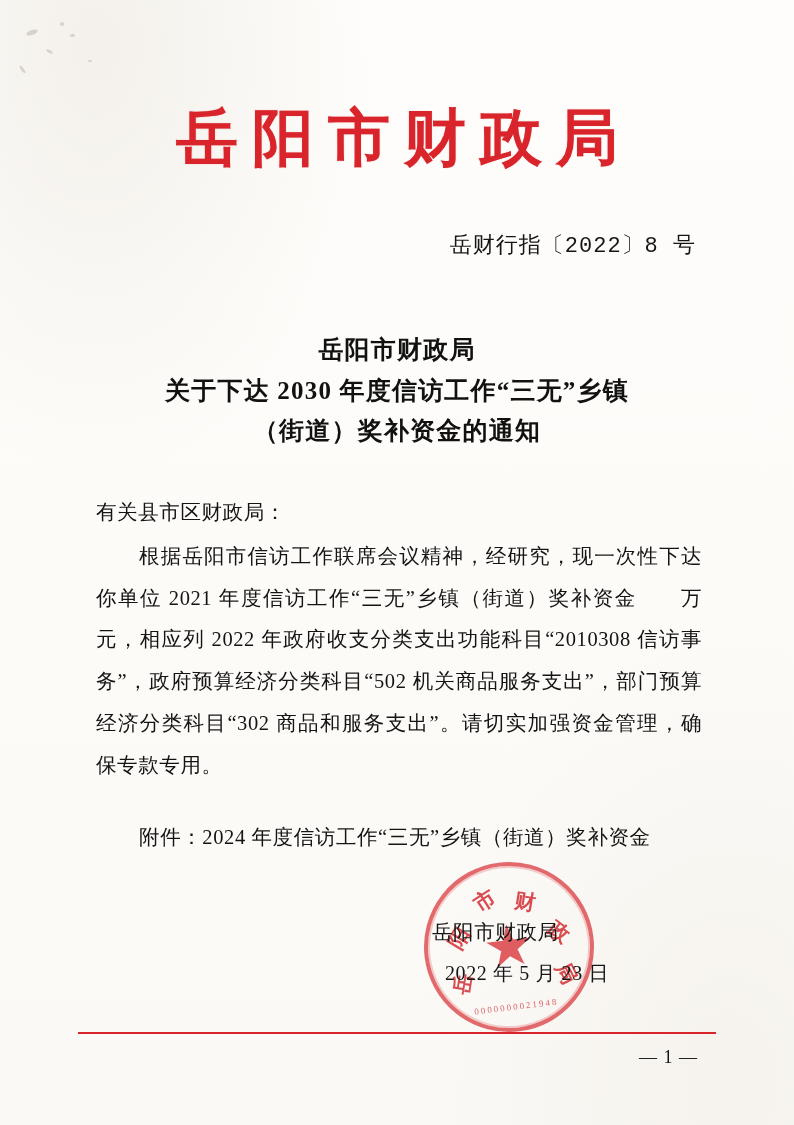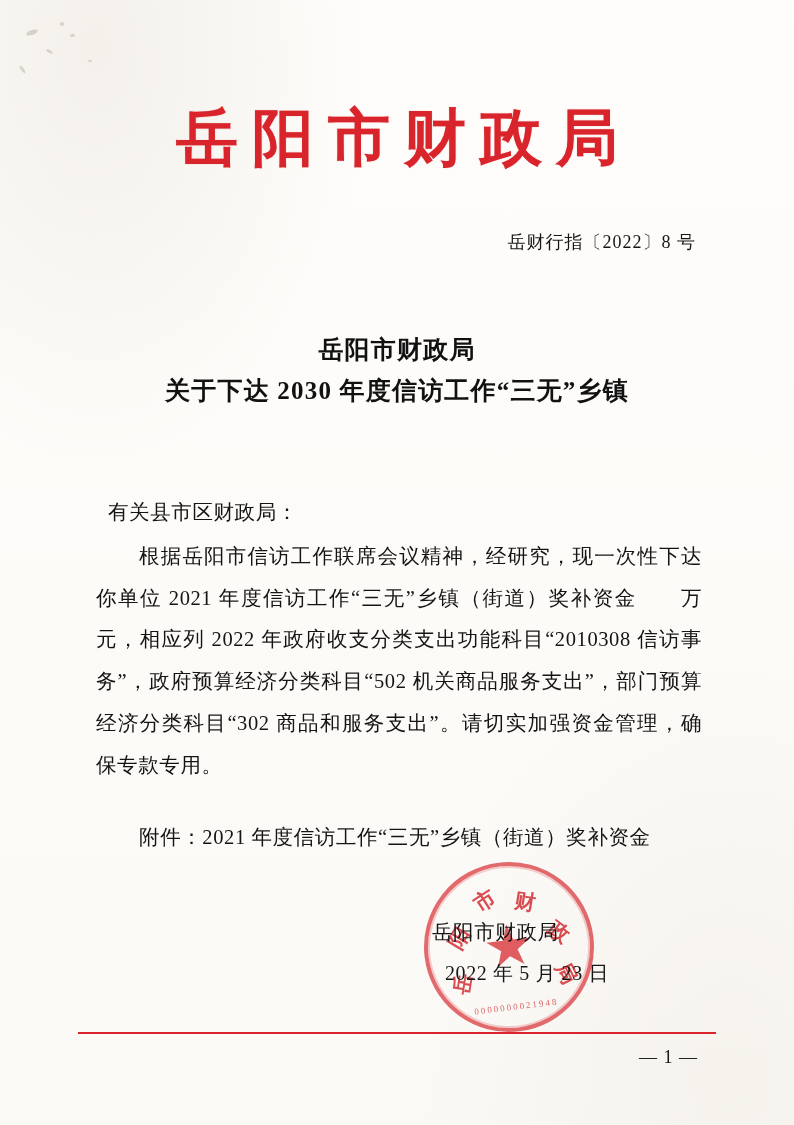--- a/index.html
+++ b/index.html
@@ -51,24 +51,24 @@
     letter-spacing: 14px;
     line-height: 1.1;
     text-indent: 14px;
     white-space: nowrap;
     text-shadow: 0 0 1px rgba(216,36,42,0.5);
   }
   .doc-number {
     position: absolute;
     right: 98px;
     top: 230px;
-    font-size: 18px;
+    font-size: 22px;
     letter-spacing: 1px;
     color: #151515;
-    font-family: Liberation Serif, serif;
+    font-family: Liberation Mono, monospace;
   }
 
   
   .main-title {
     position: absolute;
     left: 0; right: 0;
     top: 330px;
     text-align: center;
     font-weight: bold;
     font-size: 25px;
@@ -82,21 +82,21 @@
   .body-text {
     position: absolute;
     left: 96px;
     right: 92px;
     top: 492px;
     font-size: 20.5px;
     line-height: 2.04;
     letter-spacing: 0.6px;
     color: #141414;
   }
-  .salutation { margin-bottom: 2px; margin-left: 12px; }
+  .salutation { margin-bottom: 2px; }
   .para {
     text-align: justify;
     text-justify: inter-ideograph;
     text-indent: 2.1em;
     font-family: Liberation Serif, serif;
   }
   .attach {
     margin-top: 30px;
     text-indent: 2.1em;
     line-height: 2.0;
@@ -208,27 +208,28 @@
 
   <div class="letterhead">
     <div class="title">岳阳市财政局</div>
   </div>
 
   <div class="doc-number">岳财行指〔2022〕8 号</div>
 
   <div class="main-title">
     <div>岳阳市财政局</div>
     <div>关于下达 2030 年度信访工作“三无”乡镇</div>
+    <div>（街道）奖补资金的通知</div>
   </div>
 
   <div class="body-text">
     <div class="salutation">有关县市区财政局：</div>
     <div class="para">根据岳阳市信访工作联席会议精神，经研究，现一次性下达你单位 2021 年度信访工作“三无”乡镇（街道）奖补资金　　万元，相应列 2022 年政府收支分类支出功能科目“2010308 信访事务”，政府预算经济分类科目“502 机关商品服务支出”，部门预算经济分类科目“302 商品和服务支出”。请切实加强资金管理，确保专款专用。</div>
     <div class="attach">
-      <span>附件：</span><span>2021 年度信访工作“三无”乡镇（街道）奖补资金</span>
+      <span>附件：</span><span>2024 年度信访工作“三无”乡镇（街道）奖补资金</span>
     </div>
   </div>
 
   <div class="seal">
     <div class="seal-inner"></div>
     <div class="seal-star"></div>
     <div class="seal-char sc1">市</div>
     <div class="seal-char sc2">财</div>
     <div class="seal-char sc3">阳</div>
     <div class="seal-char sc4">政</div>

